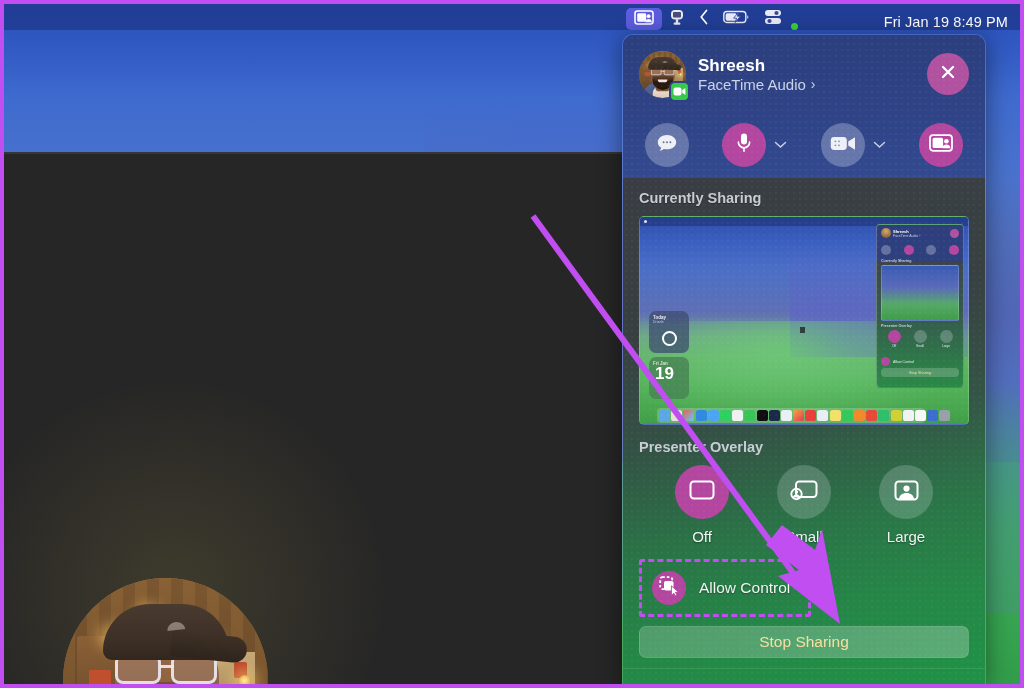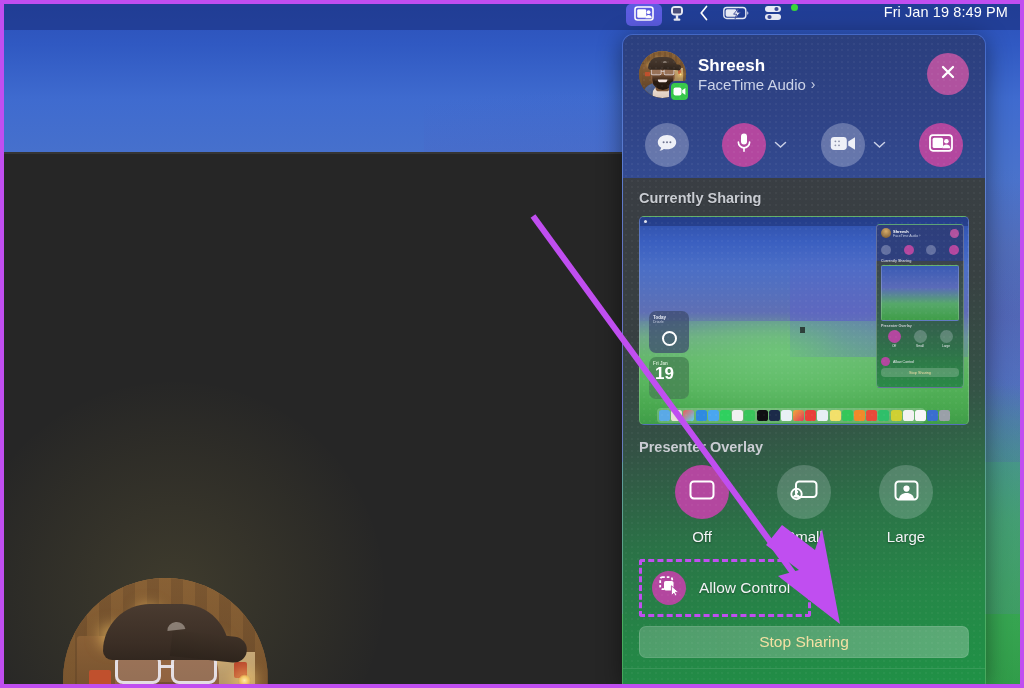--- a/index.html
+++ b/index.html
@@ -126,21 +126,21 @@
   .av-brim { position: absolute; left: 108px; top: 56px; width: 76px; height: 26px;
     background: linear-gradient(180deg,#3e3127,#2e241c);
     border-radius: 0 40px 40px 0; transform: rotate(6deg); }
   .av-logo { position: absolute; left: 104px; top: 44px; width: 18px; height: 8px;
     background: rgba(210,200,190,.5); border-radius: 50% 50% 0 0 / 100% 100% 0 0;
     transform: rotate(-6deg); }
 
   
   .menubar {
     position: absolute; left: 618px; top: 0; width: 398px; height: 26px;
-    display: flex; align-items: flex-start; gap: 0px;
+    display: flex; align-items: flex-end; gap: 0px;
     padding-left: 4px;
     color: #fff;
   }
   .mb-item { display: flex; align-items: center; justify-content: center;
     height: 22px; padding: 0 7px; }
   .mb-item.active { background: #5c5ce0; border-radius: 5px; padding: 0 8px; }
   .mb-clock { margin-left: auto; padding-right: 12px; font-size: 14.5px;
     letter-spacing: .1px; white-space: nowrap; }
   .green-dot { width: 7px; height: 7px; border-radius: 50%; background: #3ad63a;
     margin-left: 2px; }

